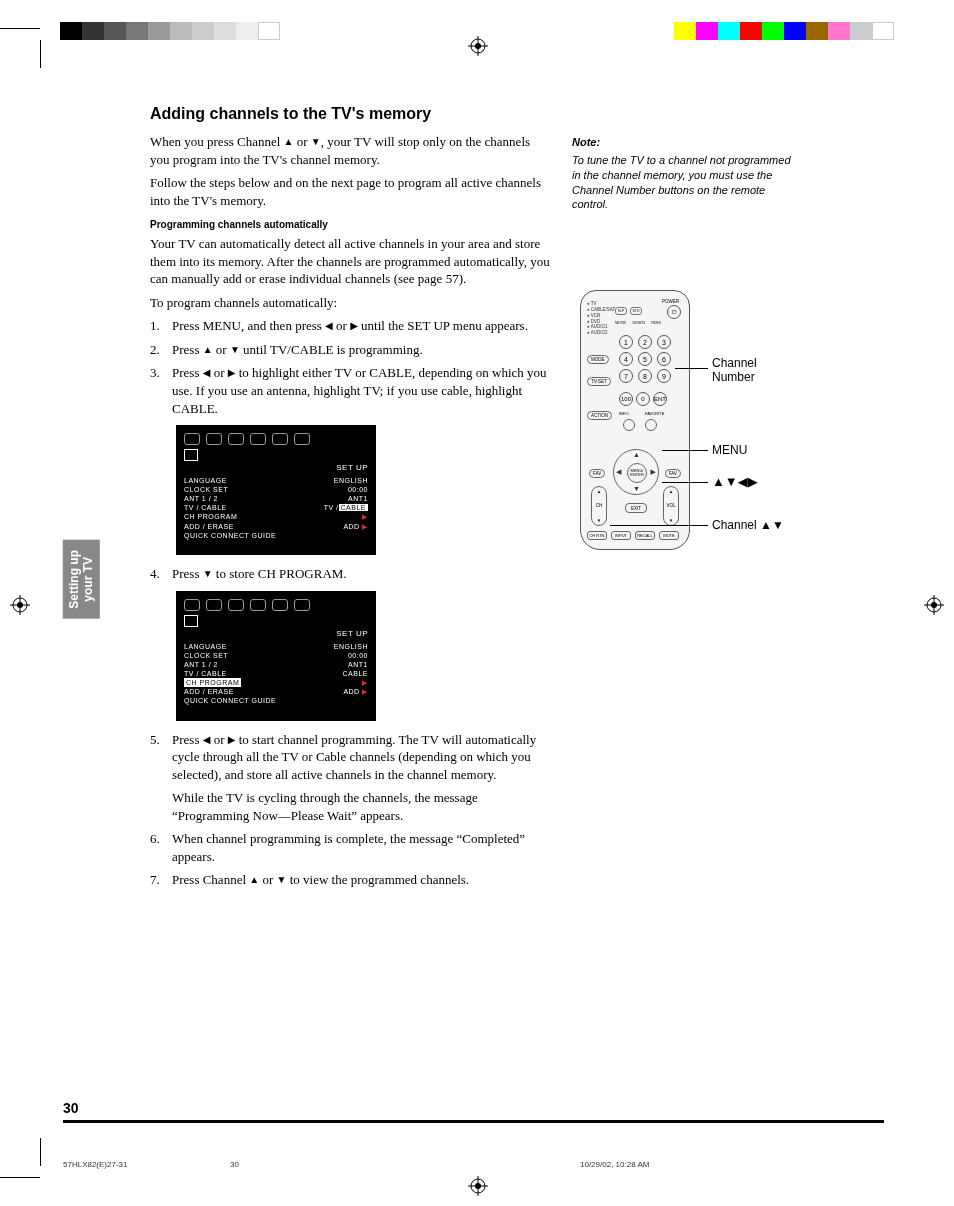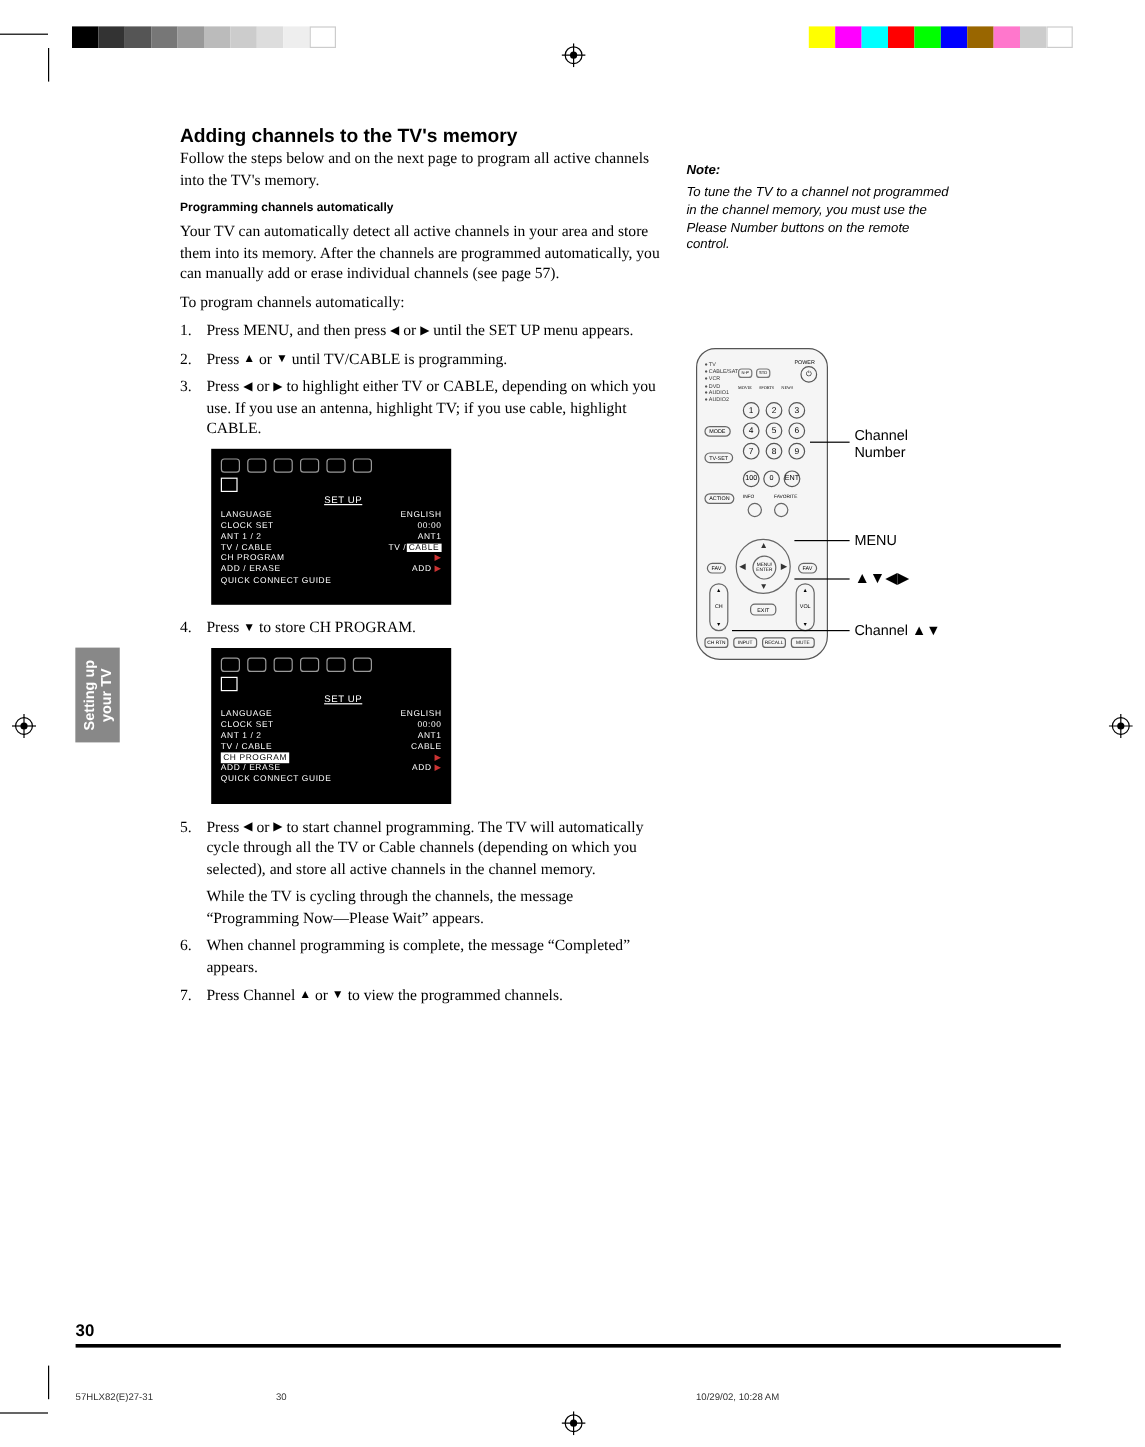--- a/index.html
+++ b/index.html
@@ -20,21 +20,21 @@
   .crop-tl2 { position: absolute; top: 40px; left: 40px; width: 1px; height: 28px; background: #000; }
   .crop-bl1 { position: absolute; bottom: 28px; left: 0; width: 40px; height: 1px; background: #000; }
   .crop-bl2 { position: absolute; bottom: 40px; left: 40px; width: 1px; height: 28px; background: #000; }
 
   .content {
     position: absolute;
     top: 105px;
     left: 150px;
     width: 400px;
   }
-  h1 { font-family: Arial, Helvetica, sans-serif; font-weight: bold; font-size: 16px; }
+  h1 { font-family: Arial, Helvetica, sans-serif; font-weight: bold; font-size: 16px; margin-bottom: 10px; }
   .body-p { font-size: 13px; line-height: 1.35; margin-bottom: 6px; }
   h2 { font-family: Arial, Helvetica, sans-serif; font-weight: bold; font-size: 10px; margin-top: 10px; margin-bottom: 5px; }
   ol { list-style: none; padding-left: 22px; }
   ol li { position: relative; margin-bottom: 6px; line-height: 1.35; }
   ol li .num { position: absolute; left: -22px; }
   .tri { font-family: Arial, sans-serif; font-size: 10px; vertical-align: 1px;}
 
   .osd {
     width: 200px;
     height: 130px;
@@ -42,21 +42,21 @@
     color: #fff;
     margin: 8px 0 10px 26px;
     padding: 8px;
     font-family: Arial, Helvetica, sans-serif;
     font-size: 7px;
     letter-spacing: 0.5px;
     position: relative;
   }
   .osd-icons { display: flex; gap: 6px; margin-bottom: 6px; }
   .osd-icon { width: 16px; height: 12px; border: 1px solid #999; border-radius: 3px; }
-  .osd-title { text-align: center; text-decoration: underline; margin-bottom: 4px; font-size: 8px; padding-left: 20px;}
+  .osd-title { text-align: right; margin-bottom: 4px; font-size: 8px; padding-left: 20px;}
   .osd-tv-icon { width: 14px; height: 12px; border: 1px solid #fff; display: inline-block; vertical-align: middle; margin-right: 6px; position: relative; top:-2px;}
   .osd-row { display: flex; justify-content: space-between; line-height: 1.3; }
   .osd-hl { background: #fff; color: #000; padding: 0 2px; }
   .osd-arrow { color: #c33; }
 
   .sidebar-tab {
     position: absolute;
     left: 63px;
     top: 540px;
     background: #888;
@@ -193,20 +193,23 @@
       <line x1="10" y1="0" x2="10" y2="20" stroke="#000"></line>
       <circle cx="10" cy="10" r="3" fill="#000"></circle>
     </svg>
 </div>
 
 <div class="sidebar-tab"><span style="white-space:pre;">Setting up
 your TV</span></div>
 
 <div class="content">
   <h1>Adding channels to the TV's memory</h1>
+  <p class="body-p">
+    <span>When you press Channel </span><span class="tri">▲</span><span> or </span><span class="tri">▼</span><span>, your TV will stop only on the channels you program into the TV's channel memory.</span>
+  </p>
   <p class="body-p">Follow the steps below and on the next page to program all active channels into the TV's memory.</p>
   <h2>Programming channels automatically</h2>
   <p class="body-p">Your TV can automatically detect all active channels in your area and store them into its memory. After the channels are programmed automatically, you can manually add or erase individual channels (see page 57).</p>
   <p class="body-p">To program channels automatically:</p>
   <ol>
     <li><span class="num">1.</span>
       <span>Press MENU, and then press </span><span class="tri">◀</span><span> or </span><span class="tri">▶</span><span> until the SET UP menu appears.</span>
     </li>
     <li><span class="num">2.</span>
       <span>Press </span><span class="tri">▲</span><span> or </span><span class="tri">▼</span><span> until TV/CABLE is programming.</span>
@@ -312,21 +315,21 @@
     </li>
     <li><span class="num">6.</span><span>When channel programming is complete, the message “Completed” appears.</span></li>
     <li><span class="num">7.</span>
       <span>Press Channel </span><span class="tri">▲</span><span> or </span><span class="tri">▼</span><span> to view the programmed channels.</span>
     </li>
   </ol>
 </div>
 
 <div class="note-col">
   <div class="note-head">Note:</div>
-  <div>To tune the TV to a channel not programmed in the channel memory, you must use the Please Number buttons on the remote control.</div>
+  <div>To tune the TV to a channel not programmed in the channel memory, you must use the Channel Number buttons on the remote control.</div>
 </div>
 
 <div class="remote-wrap">
   <div class="remote">
     <div class="dev-list">
       <div>TV</div>
       <div>CABLE/SAT</div>
       <div>VCR</div>
       <div>DVD</div>
       <div>AUDIO1</div>

